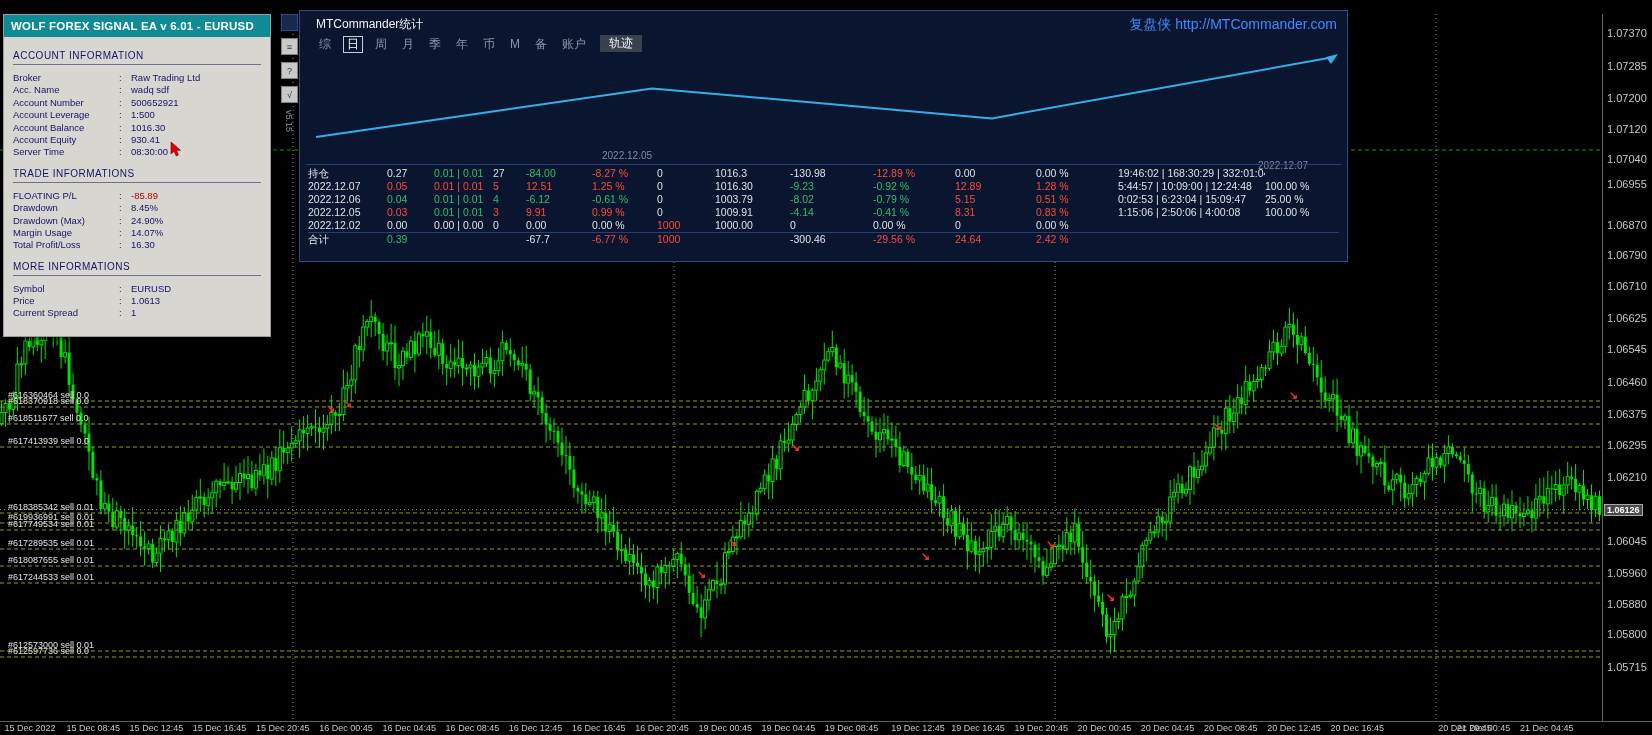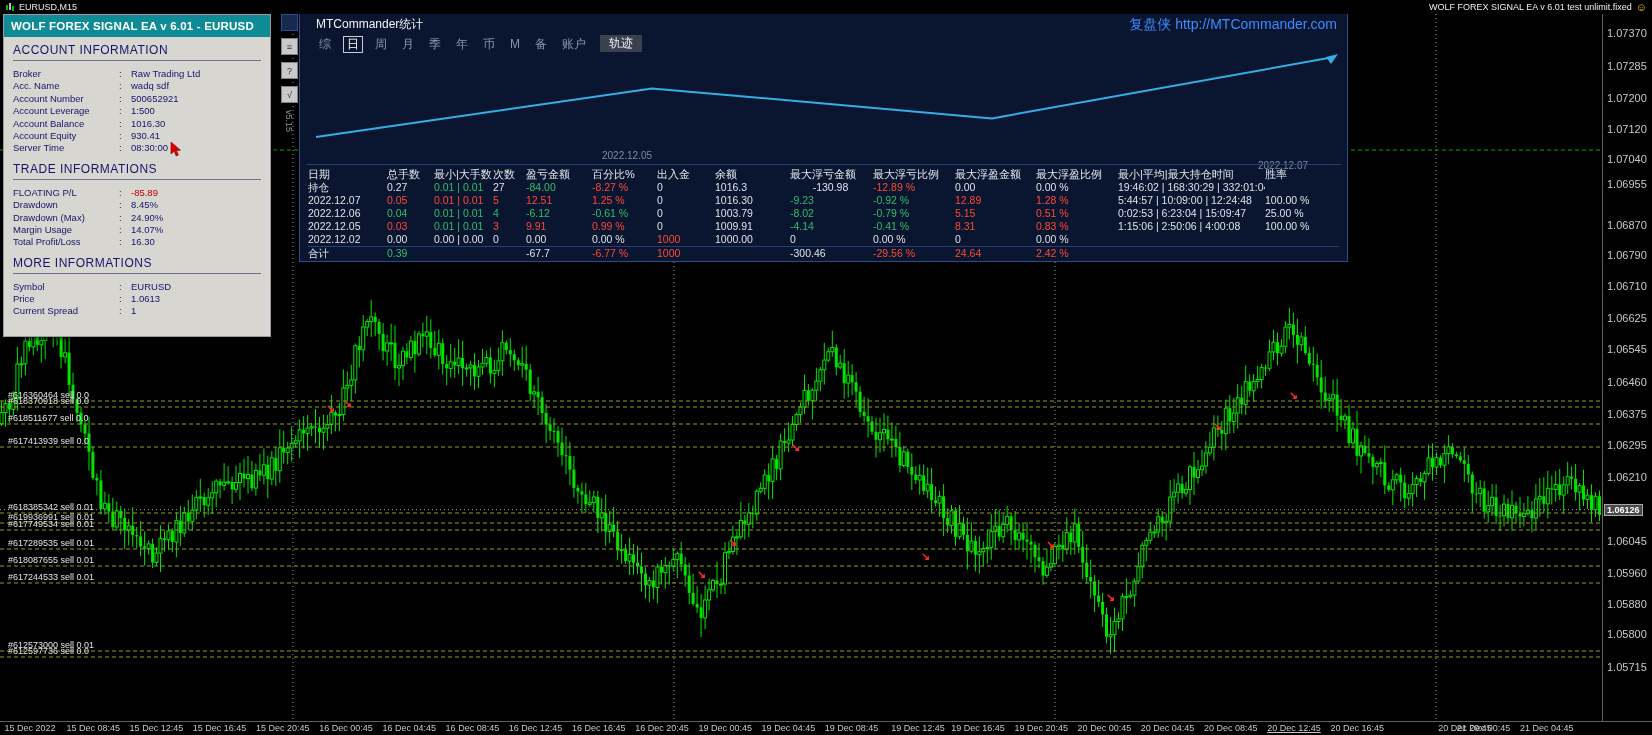--- a/index.html
+++ b/index.html
@@ -31,21 +31,21 @@
   .order-label{position:absolute;left:8px;font-size:9px;color:#E2E2E2;white-space:nowrap;}
 
   
   .ea-panel{position:absolute;left:3px;top:14px;width:266px;height:321px;background:#D8D6D0;
             border:1px solid #9A9AA2;z-index:20;box-shadow:2px 2px 4px rgba(0,0,0,.55);}
   .ea-header{height:22px;background:#0F8B95;color:#FFF;font-weight:bold;font-size:11.5px;
              display:flex;align-items:center;padding:0 7px;letter-spacing:.2px;}
   .ea-body{padding:4px 9px 0 9px;color:#14146B;font-size:9.5px;}
   .ea-section{margin-top:7px;}
   .ea-section:first-child{margin-top:2px;}
-  .ea-section-title{font-size:12px;color:#14146B;letter-spacing:.5px;}
+  .ea-section-title{font-size:10px;color:#14146B;letter-spacing:.5px;margin-top:9px;}
   .ea-rule{border-top:1px solid #70708C;margin:3px 0 7px 0;}
   .ea-row{display:flex;height:12.4px;line-height:12.4px;}
   .ea-row .lbl{width:106px;flex:none;}
   .ea-row .sep{width:12px;flex:none;}
   .ea-row .val{}
   .ea-row .val.neg{color:#C00000;}
 
   
   .side-toolbar{position:absolute;left:281px;top:14px;width:18px;z-index:21;}
   .side-btn{width:15px;height:15px;background:#C9C9C9;border:1px solid #828282;color:#333;
@@ -78,34 +78,20 @@
   .c-g{color:#2FBE6A;}
   .c-r{color:#FF4838;}
 
   .cursor-red{position:absolute;left:170px;top:141px;z-index:26;}
 </style>
 </head>
 <body>
 
 <div class="root">
 
-  <div class="topbar">
-    <div class="left">
-      <svg width="10" height="10">
-        <rect x="1" y="3" width="2" height="5" fill="#00C000"></rect>
-        <rect x="4" y="1" width="2" height="7" fill="#BBBBBB"></rect>
-        <rect x="7" y="4" width="2" height="5" fill="#00C000"></rect>
-      </svg>
-      <span>EURUSD,M15</span>
-    </div>
-    <div class="right">
-      <span>WOLF FOREX SIGNAL EA  v 6.01  test unlimit.fixed</span>
-      <span class="smiley">☺</span>
-    </div>
-  </div>
 
   <svg id="main-chart" width="1652" height="735">
       <line x1="293" y1="14" x2="293" y2="721" stroke="#AEB6BD" stroke-dasharray="1 3" stroke-width="1" opacity="0.85"></line>
       <line x1="674" y1="14" x2="674" y2="721" stroke="#AEB6BD" stroke-dasharray="1 3" stroke-width="1" opacity="0.85"></line>
       <line x1="1055" y1="14" x2="1055" y2="721" stroke="#AEB6BD" stroke-dasharray="1 3" stroke-width="1" opacity="0.85"></line>
       <line x1="1436" y1="14" x2="1436" y2="721" stroke="#AEB6BD" stroke-dasharray="1 3" stroke-width="1" opacity="0.85"></line>
       <g>
         <line x1="1.5" y1="401.1" x2="1.5" y2="425.9" stroke="#00E400" stroke-width="1"></line>
         <rect x="0.0" y="412.6" width="3" height="11.2" fill="#000" stroke="#00E400" stroke-width="1"></rect>
         <line x1="5.5" y1="399.3" x2="5.5" y2="426.7" stroke="#00E400" stroke-width="1"></line>
@@ -992,21 +978,21 @@
       <div class="time-label" style="left: 662px;">16 Dec 20:45</div>
       <div class="time-label" style="left: 725.2px;">19 Dec 00:45</div>
       <div class="time-label" style="left: 788.4px;">19 Dec 04:45</div>
       <div class="time-label" style="left: 851.6px;">19 Dec 08:45</div>
       <div class="time-label" style="left: 918px;">19 Dec 12:45</div>
       <div class="time-label" style="left: 978px;">19 Dec 16:45</div>
       <div class="time-label" style="left: 1041.2px;">19 Dec 20:45</div>
       <div class="time-label" style="left: 1104.4px;">20 Dec 00:45</div>
       <div class="time-label" style="left: 1167.6px;">20 Dec 04:45</div>
       <div class="time-label" style="left: 1230.8px;">20 Dec 08:45</div>
-      <div class="time-label" style="left: 1294px; text-decoration: underline;">20 Dec 12:45</div>
+      <div class="time-label" style="left: 1294px;">20 Dec 12:45</div>
       <div class="time-label" style="left: 1357.2px;">20 Dec 16:45</div>
       <div class="time-label" style="left: 1465px; text-align: right;">20 Dec 20:45</div>
       <div class="time-label" style="left: 1483.6px;">21 Dec 00:45</div>
       <div class="time-label" style="left: 1546.8px;">21 Dec 04:45</div>
     </div>
 
   <div class="ea-panel">
     <div class="ea-header">WOLF FOREX SIGNAL EA v 6.01 - EURUSD</div>
     <div class="ea-body" id="ea-sections">
         <div class="ea-section">
@@ -1130,46 +1116,30 @@
       </div>
     <div class="cmd-track">轨迹</div>
     <svg id="cmd-chart" width="1045" height="108">
         <polyline points="16,88.0 352,39.4 692,69.4 1034,8.1" fill="none" stroke="#35AEE8" stroke-width="2" stroke-linejoin="round"></polyline>
         <polygon points="1038,5 1026,8 1031,15" fill="#35AEE8"></polygon>
       </svg>
     <div class="cmd-date d1">2022.12.05</div>
     <div class="cmd-date d2">2022.12.07</div>
     <div class="cmd-sep" style="top:153px;"></div>
     <div id="cmd-table">
-        <div class="cmd-thead">
-          <div class="cmd-cell c-h" style="width: 77px;">日期</div>
-          <div class="cmd-cell c-h" style="width: 45px;">总手数</div>
-          <div class="cmd-cell c-h" style="width: 57px;">最小|大手数</div>
-          <div class="cmd-cell c-h" style="width: 31px;">次数</div>
-          <div class="cmd-cell c-h" style="width: 64px;">盈亏金额</div>
-          <div class="cmd-cell c-h" style="width: 63px;">百分比%</div>
-          <div class="cmd-cell c-h" style="width: 56px;">出入金</div>
-          <div class="cmd-cell c-h" style="width: 73px;">余额</div>
-          <div class="cmd-cell c-h" style="width: 81px;">最大浮亏金额</div>
-          <div class="cmd-cell c-h" style="width: 80px;">最大浮亏比例</div>
-          <div class="cmd-cell c-h" style="width: 79px;">最大浮盈金额</div>
-          <div class="cmd-cell c-h" style="width: 80px;">最大浮盈比例</div>
-          <div class="cmd-cell c-h" style="width: 145px;">最小|平均|最大持仓时间</div>
-          <div class="cmd-cell c-h" style="width: 80px;">胜率</div>
-        </div>
         <div class="cmd-row">
           <div class="cmd-cell c-w" style="width: 77px;">持仓</div>
           <div class="cmd-cell c-w" style="width: 45px;">0.27</div>
           <div class="cmd-cell c-g" style="width: 57px;">0.01 | 0.01</div>
           <div class="cmd-cell c-w" style="width: 31px;">27</div>
           <div class="cmd-cell c-g" style="width: 64px;">-84.00</div>
           <div class="cmd-cell c-r" style="width: 63px;">-8.27 %</div>
           <div class="cmd-cell c-w" style="width: 56px;">0</div>
           <div class="cmd-cell c-w" style="width: 73px;">1016.3</div>
-          <div class="cmd-cell c-w" style="width: 81px; text-align: center;">-130.98</div>
+          <div class="cmd-cell c-w" style="width: 81px;">-130.98</div>
           <div class="cmd-cell c-r" style="width: 80px;">-12.89 %</div>
           <div class="cmd-cell c-w" style="width: 79px;">0.00</div>
           <div class="cmd-cell c-w" style="width: 80px;">0.00 %</div>
           <div class="cmd-cell c-w" style="width: 145px;">19:46:02 | 168:30:29 | 332:01:04</div>
           <div class="cmd-cell c-w" style="width: 80px;"></div>
         </div>
         <div class="cmd-row">
           <div class="cmd-cell c-w" style="width: 77px;">2022.12.07</div>
           <div class="cmd-cell c-r" style="width: 45px;">0.05</div>
           <div class="cmd-cell c-r" style="width: 57px;">0.01 | 0.01</div>

